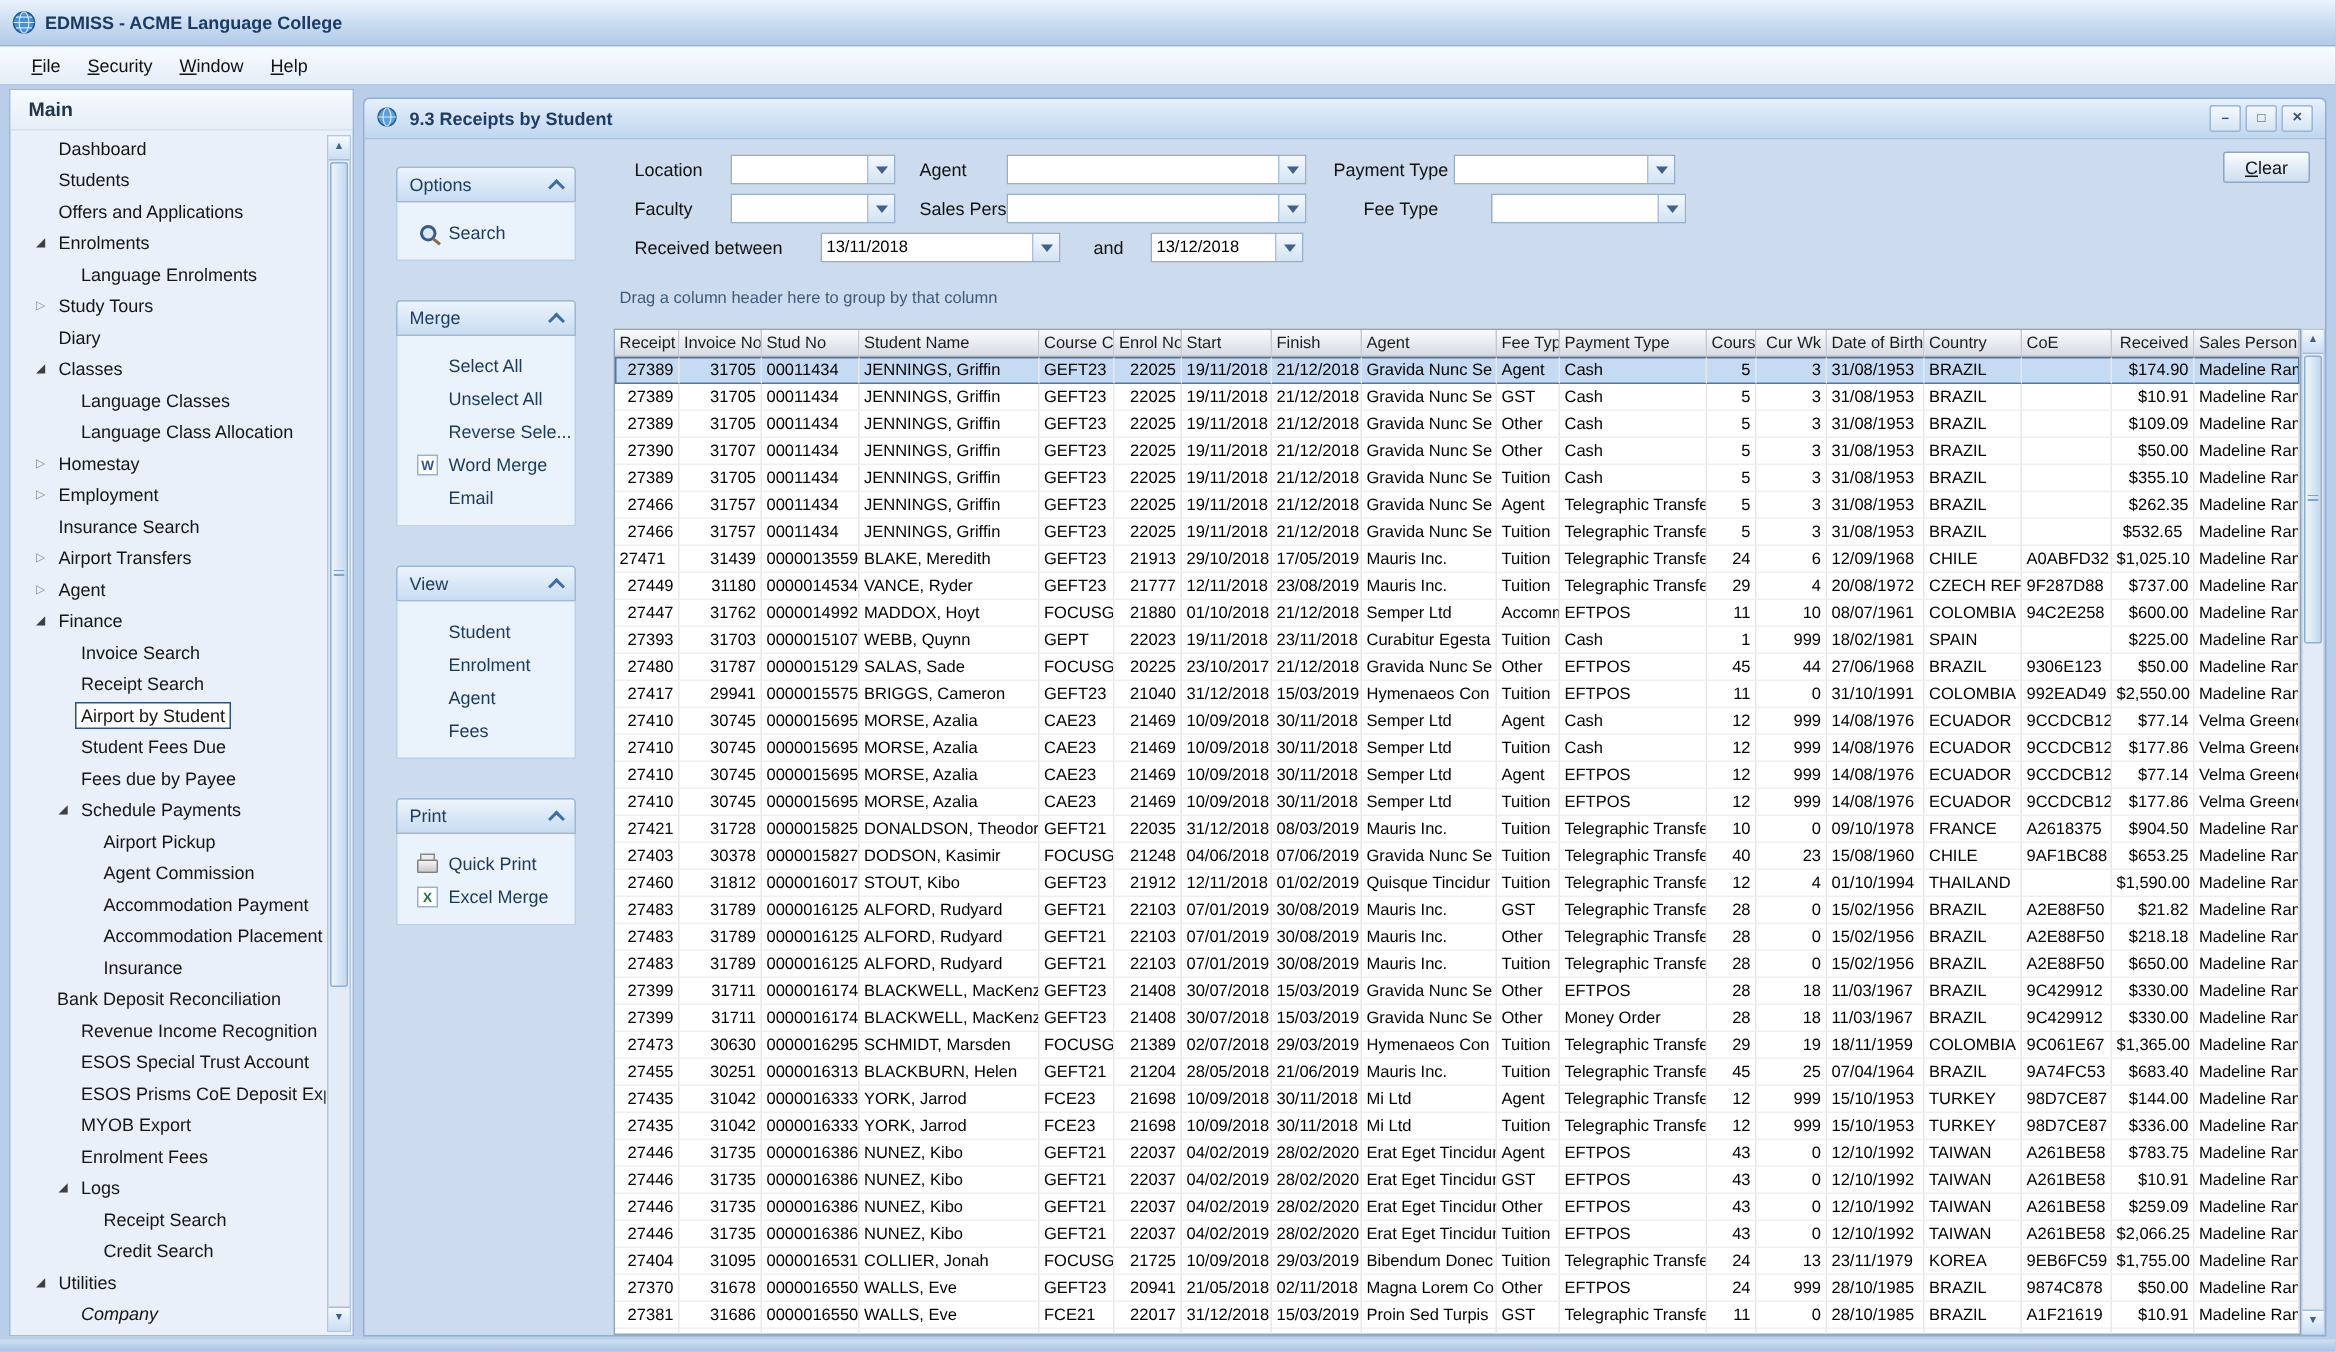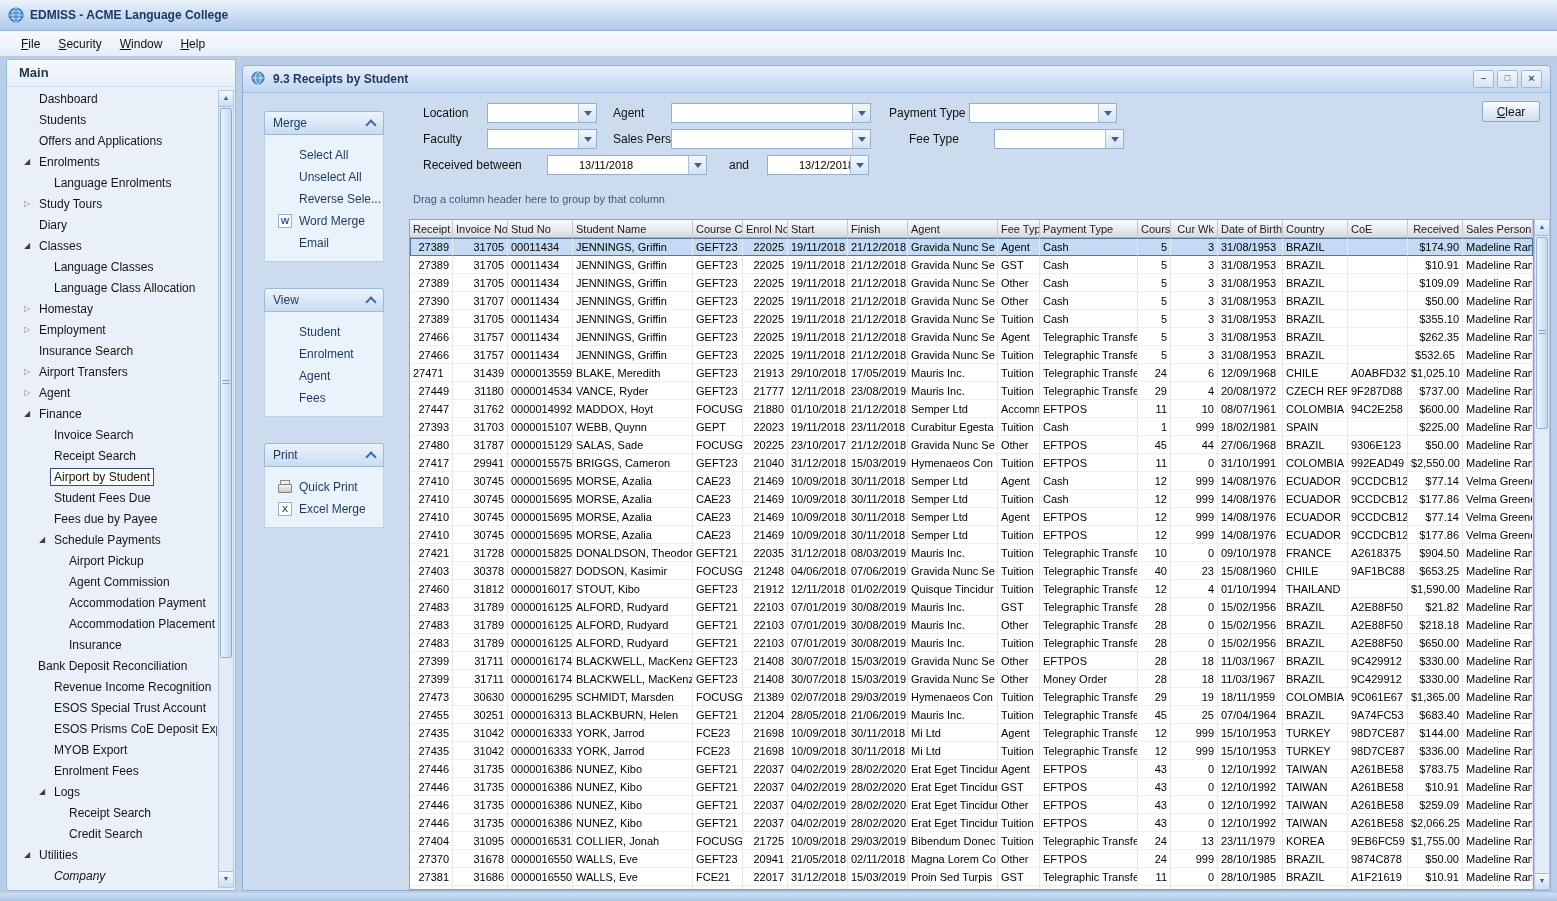--- a/index.html
+++ b/index.html
@@ -62,21 +62,21 @@
   .aicon.excel-icon::before{content:"X";width:12px;height:12px;background:#fff;border:1px solid #9ab0cc;color:#1e7145;font-weight:bold;font-size:9px;line-height:12px;text-align:center;}
   .aicon.print-icon{height:14px;}
   .aicon.print-icon::before{content:"";position:absolute;top:0;left:3px;width:8px;height:4px;background:#eee;border:1px solid #8a8a8a;}
   .aicon.print-icon::after{content:"";position:absolute;top:4px;left:1px;width:12px;height:7px;background:linear-gradient(#f5f5f5,#c9c9c9);border:1px solid #7f7f7f;border-radius:1px;}
 
   
   .main-col{position:absolute;left:162px;top:0;right:0;bottom:0;display:flex;flex-direction:column;padding-left:4px;}
   .filters{position:relative;height:92px;flex:0 0 92px;}
   .flabel{position:absolute;font-size:12px;color:#111;height:20px;line-height:20px;white-space:nowrap;}
   .combo{position:absolute;height:20px;box-sizing:border-box;background:#fff;border:1px solid #94b0cc;display:flex;align-items:stretch;}
-  .combo-val{flex:1;font-size:11px;line-height:18px;padding-left:3px;color:#000;overflow:hidden;white-space:nowrap;margin-left:28px;}
+  .combo-val{flex:1;font-size:11px;line-height:18px;padding-left:3px;color:#000;overflow:hidden;white-space:nowrap;}
   .combo-btn{width:17px;flex:0 0 17px;background:linear-gradient(#f3f8fd,#d3e3f3);border-left:1px solid #aac0da;display:flex;align-items:center;justify-content:center;cursor:default;}
   .darr{width:0;height:0;border-left:4px solid transparent;border-right:4px solid transparent;border-top:5px solid #3f618c;}
   .clear-btn{position:absolute;right:10px;top:8px;width:58px;height:21px;background:linear-gradient(#fdfefe,#dfeaf5 55%,#cfdfef);border:1px solid #8da8c6;border-radius:2px;font-family:"Liberation Sans",sans-serif;font-size:12px;color:#111;display:block;}
   .clear-btn::first-letter{text-decoration:underline;}
 
   .groupby{flex:0 0 26px;font-size:11px;color:#3f5a78;padding:8px 0 0 4px;white-space:nowrap;}
 
   .grid-zone{flex:1;display:flex;min-height:0;}
   .grid{flex:1;background:#fff;border:1px solid #8ea4bd;overflow:hidden;}
   .grid table{border-collapse:separate;border-spacing:0;table-layout:fixed;width:100%;}
@@ -289,20 +289,32 @@
         <span class="winbtns">
           <span class="wbtn">–</span>
           <span class="wbtn">□</span>
           <span class="wbtn" style="font-size:11px;">×</span>
         </span>
       </div>
 
       <div class="mdi-body">
 
         <div class="actions-panel">
+            <div class="group">
+              <div class="group-header">
+                <span>Options</span>
+                <span class="chev"></span>
+              </div>
+              <div class="group-body">
+                <div class="action-item">
+                  <span class="aicon search-icon"></span>
+                  <span>Search</span>
+                </div>
+              </div>
+            </div>
             <div class="group">
               <div class="group-header">
                 <span>Merge</span>
                 <span class="chev"></span>
               </div>
               <div class="group-body">
                 <div class="action-item">
                   <span class="aicon"></span>
                   <span>Select All</span>
                 </div>

